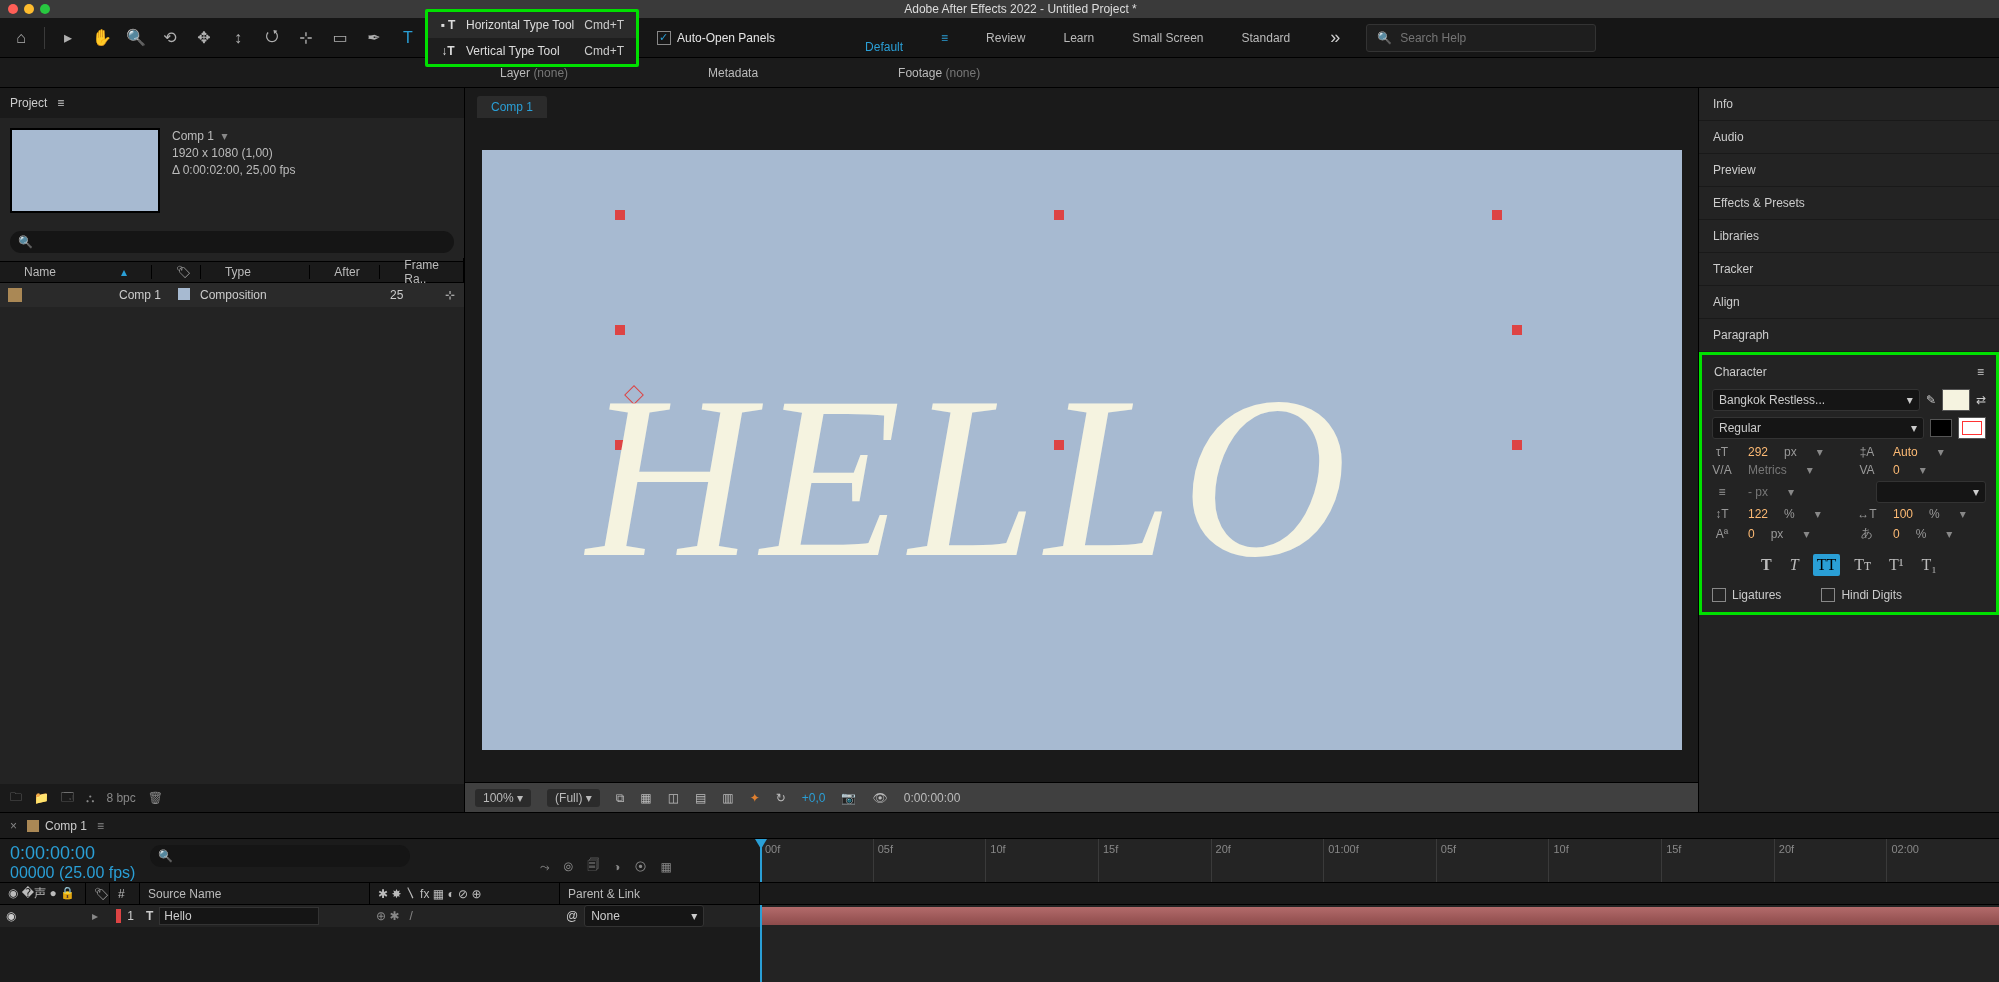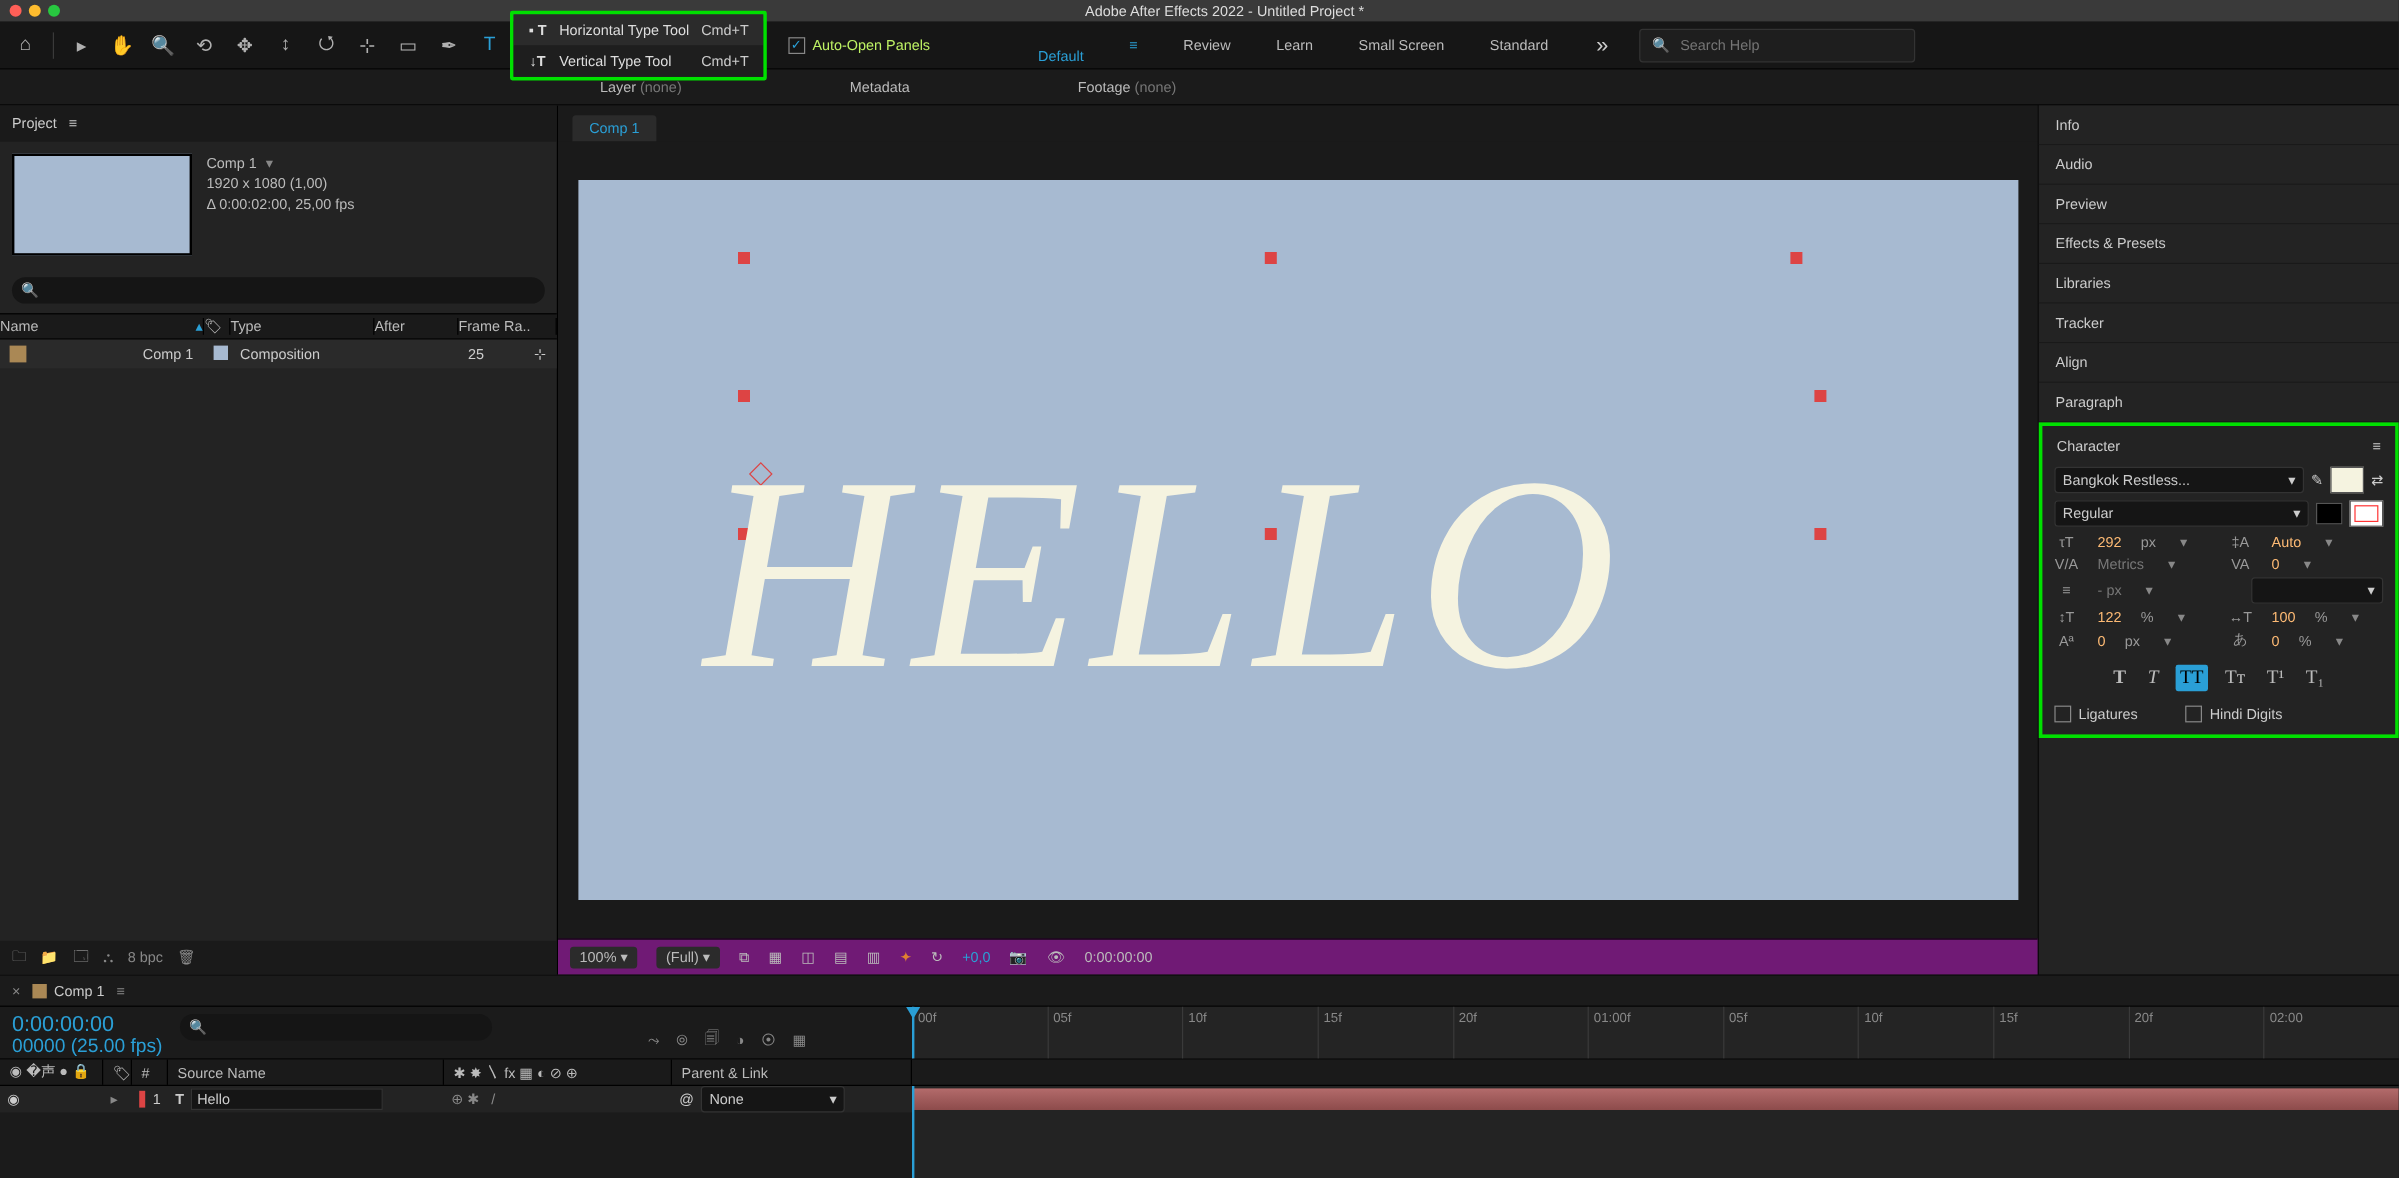--- a/index.html
+++ b/index.html
@@ -16,21 +16,21 @@
   #toolbar { height:40px; background:#161616; display:flex; align-items:center; padding:0 4px; border-bottom:1px solid #000; }
   .tool-ico { width:26px; height:26px; margin:0 4px; display:flex; align-items:center; justify-content:center; color:#b0b0b0; font-size:16px; border-radius:3px;}
   .tool-ico.sel { color:#2a9fd6; }
   .tool-sep { width:1px; height:22px; background:#3a3a3a; margin:0 6px; }
   #type-menu { position:relative; display:flex; flex-direction:column; border:3px solid #00e000; border-radius:2px; }
   #type-menu .row { display:flex; align-items:center; height:26px; padding:0 12px; gap:10px; color:#ddd; background:#1e1e1e;}
   #type-menu .row.sel { background:#2b2b2b; }
   #type-menu .ti   { width:16px; text-align:center; font-weight:bold; }
   #type-menu .lbl  { flex:1; }
   #type-menu .sc   { color:#ccc; }
-  #auto-open { display:flex; align-items:center; gap:6px; margin-left:18px; color:#bef264;}
+  #auto-open { display:flex; align-items:center; gap:6px; margin-left:18px; color:#e5e5e5;}
   #ws-switch { display:flex; gap:38px; margin-left:90px; align-items:center;}
   #ws-switch span { color:#bbb; }
   #ws-switch span.active { color:#2a9fd6;margin-top:18px; }
   #ws-more { font-size:18px; color:#ccc; margin-left:40px;}
   #help-search { margin-left:26px; display:flex; align-items:center; gap:8px; padding:0 10px; height:28px; background:#1e1e1e; border:1px solid #333; border-radius:3px; width:230px;}
   #help-search input { background:transparent; border:none; color:#aaa; outline:none; flex:1;}
 
   
   #subhdr { height:30px; background:#1b1b1b; display:flex; align-items:center; color:#bbb; padding-left:500px; gap:140px; border-bottom:1px solid #000;}
   #subhdr .dim { color:#777; }
@@ -39,39 +39,39 @@
   #main { display:flex; height:calc(982px - 18px - 40px - 30px - 170px); }
   
   #left { width:465px; background:#232323; display:flex; flex-direction:column; border-right:1px solid #000;}
   #left .phead { height:30px; background:#1a1a1a; display:flex; align-items:center; padding:0 10px; gap:10px; color:#ccc;}
   #comp-info { display:flex; gap:12px; padding:10px;}
   #comp-thumb{ width:150px; height:85px; background:#a7bad1; border:2px solid #000;}
   #comp-meta { color:#bbb; line-height:1.4;}
   #proj-search{ margin:8px 10px; display:flex; align-items:center; background:#151515; border-radius:12px; height:22px; padding:0 8px; gap:6px;}
   #proj-search input{ background:transparent; border:none; outline:none; color:#aaa; flex:1;}
   #proj-cols { display:flex; background:#1a1a1a; height:22px; align-items:center; color:#bbb; border-top:1px solid #000; border-bottom:1px solid #000;}
-  #proj-cols .col{ padding:0 0; border-right:1px solid #000;}
+  #proj-cols .col{ padding:0 24px; border-right:1px solid #000;}
   .c-name{ width:170px; display:flex; align-items:center; justify-content:space-between;}
   .c-type{ width:120px;} .c-size{ width:70px;} .c-fr{ flex:1;}
   #proj-rows { flex:1; }
   #proj-rows .row{ display:flex; align-items:center; height:24px; color:#ccc; background:#2a2a2a;}
   #proj-rows .row .col{ padding:0 8px; border-right:1px solid transparent;}
   #proj-rows .ico{ width:14px; height:14px; background:#aa8855; display:inline-block; margin-right:6px;}
   #proj-foot{ height:28px; background:#1a1a1a; display:flex; align-items:center; gap:12px; padding:0 10px; color:#888;}
 
   
   #center { flex:1; display:flex; flex-direction:column; background:#1a1a1a; border-right:1px solid #000;}
   #center .tabbar{ height:30px; display:flex; align-items:flex-end; padding-left:12px; background:#1a1a1a;}
   #center .tab { background:#2b2b2b; color:#2a9fd6; padding:4px 14px; border-radius:3px 3px 0 0;}
   #canvas-wrap{ flex:1; display:flex; align-items:center; justify-content:center; background:#1a1a1a;}
   #canvas { width:1200px; height:600px; background:#a7bad1; position:relative;}
   #hello { position:absolute; left:105px; top:195px; font-family:"Brush Script MT","Apple Chancery","Comic Sans MS",cursive; font-size:230px; color:#f5f3e0; letter-spacing:8px; font-style:italic;}
   .handle{ position:absolute; width:10px; height:10px; background:#d44; }
   .anchor{ position:absolute; width:14px; height:14px; border:1px solid #d44; transform:rotate(45deg);}
-  #view-foot{ height:30px; background:#701a75; border-top:1px solid #000; display:flex; align-items:center; gap:16px; padding:0 10px; color:#bbb;}
+  #view-foot{ height:30px; background:#404040; border-top:1px solid #000; display:flex; align-items:center; gap:16px; padding:0 10px; color:#bbb;}
   #view-foot .sel{ background:#2b2b2b; padding:2px 8px; border-radius:3px;}
   #view-foot .blue{ color:#2a9fd6;}
 
   
   #right { width:300px; background:#232323; display:flex; flex-direction:column;}
   #right .pitem{ padding:9px 14px; color:#ccc; border-bottom:1px solid #191919; background:#232323;}
   #char-panel{ border:3px solid #00e000; margin-top:auto0; display:flex; flex-direction:column; padding:6px 10px 10px; gap:6px; background:#232323;}
   #char-panel .cp-head{ display:flex; justify-content:space-between; align-items:center; color:#ccc; padding:4px 2px;}
   .cp-row { display:flex; align-items:center; gap:6px; }
   .cp-sel { background:#151515; border:1px solid #333; padding:3px 6px; border-radius:3px; flex:1; display:flex; justify-content:space-between; align-items:center;}

